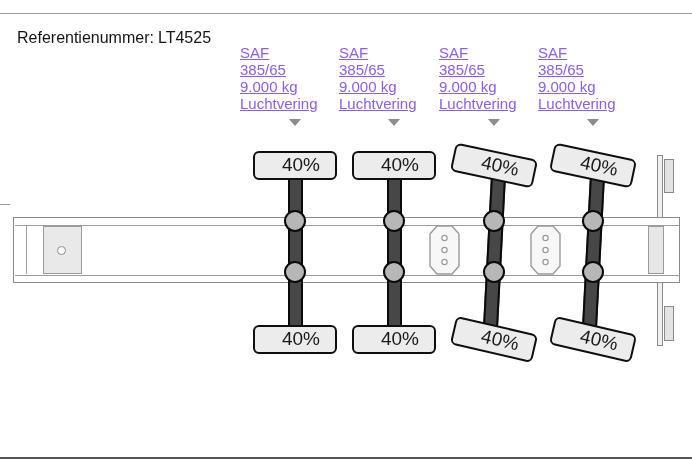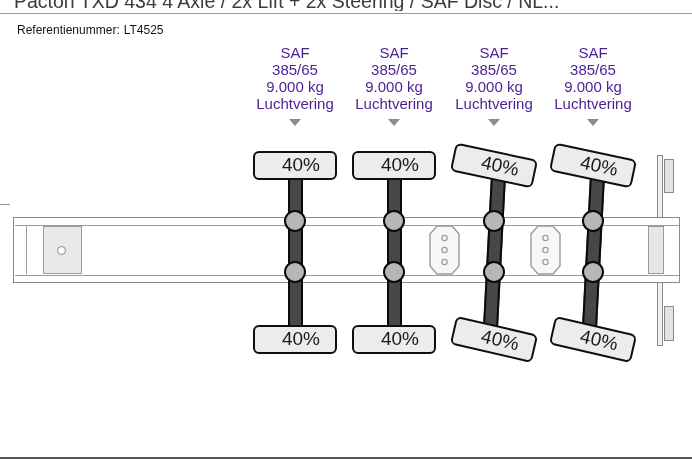--- a/index.html
+++ b/index.html
@@ -3,25 +3,25 @@
 <meta charset="utf-8">
 <style>
   html,body{margin:0;padding:0;background:#fff;}
   .page{position:relative;width:692px;height:460px;background:#ffffff;overflow:hidden;
         font-family:"Liberation Sans", sans-serif;}
 
   
   .title-clip{position:absolute;left:14px;top:0;width:676px;height:11px;overflow:hidden;}
   .title-text{position:relative;top:-10px;font-size:19.5px;line-height:22px;color:#3c3c3c;white-space:nowrap;}
   .top-rule{position:absolute;left:0;top:13px;width:692px;height:1.3px;background:#9a9a9a;}
-  .ref{position:absolute;left:17px;top:23px;font-size:12px;color:#141414;}
+  .ref{position:absolute;left:17px;top:29px;font-size:16px;color:#141414;}
   .refval{margin-left:4px;}
 
   
-  .axle-col{position:absolute;top:44px;width:110px;text-align:center;color:#4c1d95;}
+  .axle-col{position:absolute;top:44px;width:110px;text-align:left;color:#8b5cf6;text-decoration:underline;}
   .al{font-size:15px;line-height:17px;}
   .chev{width:0;height:0;margin:7px auto 0;border-left:6px solid transparent;
         border-right:6px solid transparent;border-top:7px solid #8c8c8c;}
 
   
   .stub{position:absolute;left:0;top:203.5px;width:10px;height:1.8px;background:#999;}
   .bumper{position:absolute;left:656.5px;top:155px;width:6.5px;height:191px;background:#f1f1f1;
           border:1.3px solid #8a8a8a;box-sizing:border-box;}
   .lightbox{position:absolute;left:663.5px;width:10px;background:#e3e3e3;border:1.3px solid #8a8a8a;box-sizing:border-box;}
   .lb-top{top:159px;height:34px;}
@@ -57,23 +57,20 @@
   .steer .t-bot{transform:rotate(13deg);}
   .steer .shaft{transform:rotate(3deg);}
 
   .bottom-rule{position:absolute;left:0;top:457px;width:692px;height:2px;background:#555;}
 </style>
 </head>
 <body>
 
 <div class="page">
 
-  <div class="title-clip">
-    <div class="title-text">Pacton TXD 434 4 Axle / 2x Lift + 2x Steering / SAF Disc / NL...</div>
-  </div>
   <div class="top-rule"></div>
   <div class="ref">
     <span>Referentienummer:</span><span class="refval">LT4525</span>
   </div>
 
   <div class="axle-col" style="left:240px">
     <div class="al">SAF</div>
     <div class="al">385/65</div>
     <div class="al">9.000 kg</div>
     <div class="al">Luchtvering</div>

